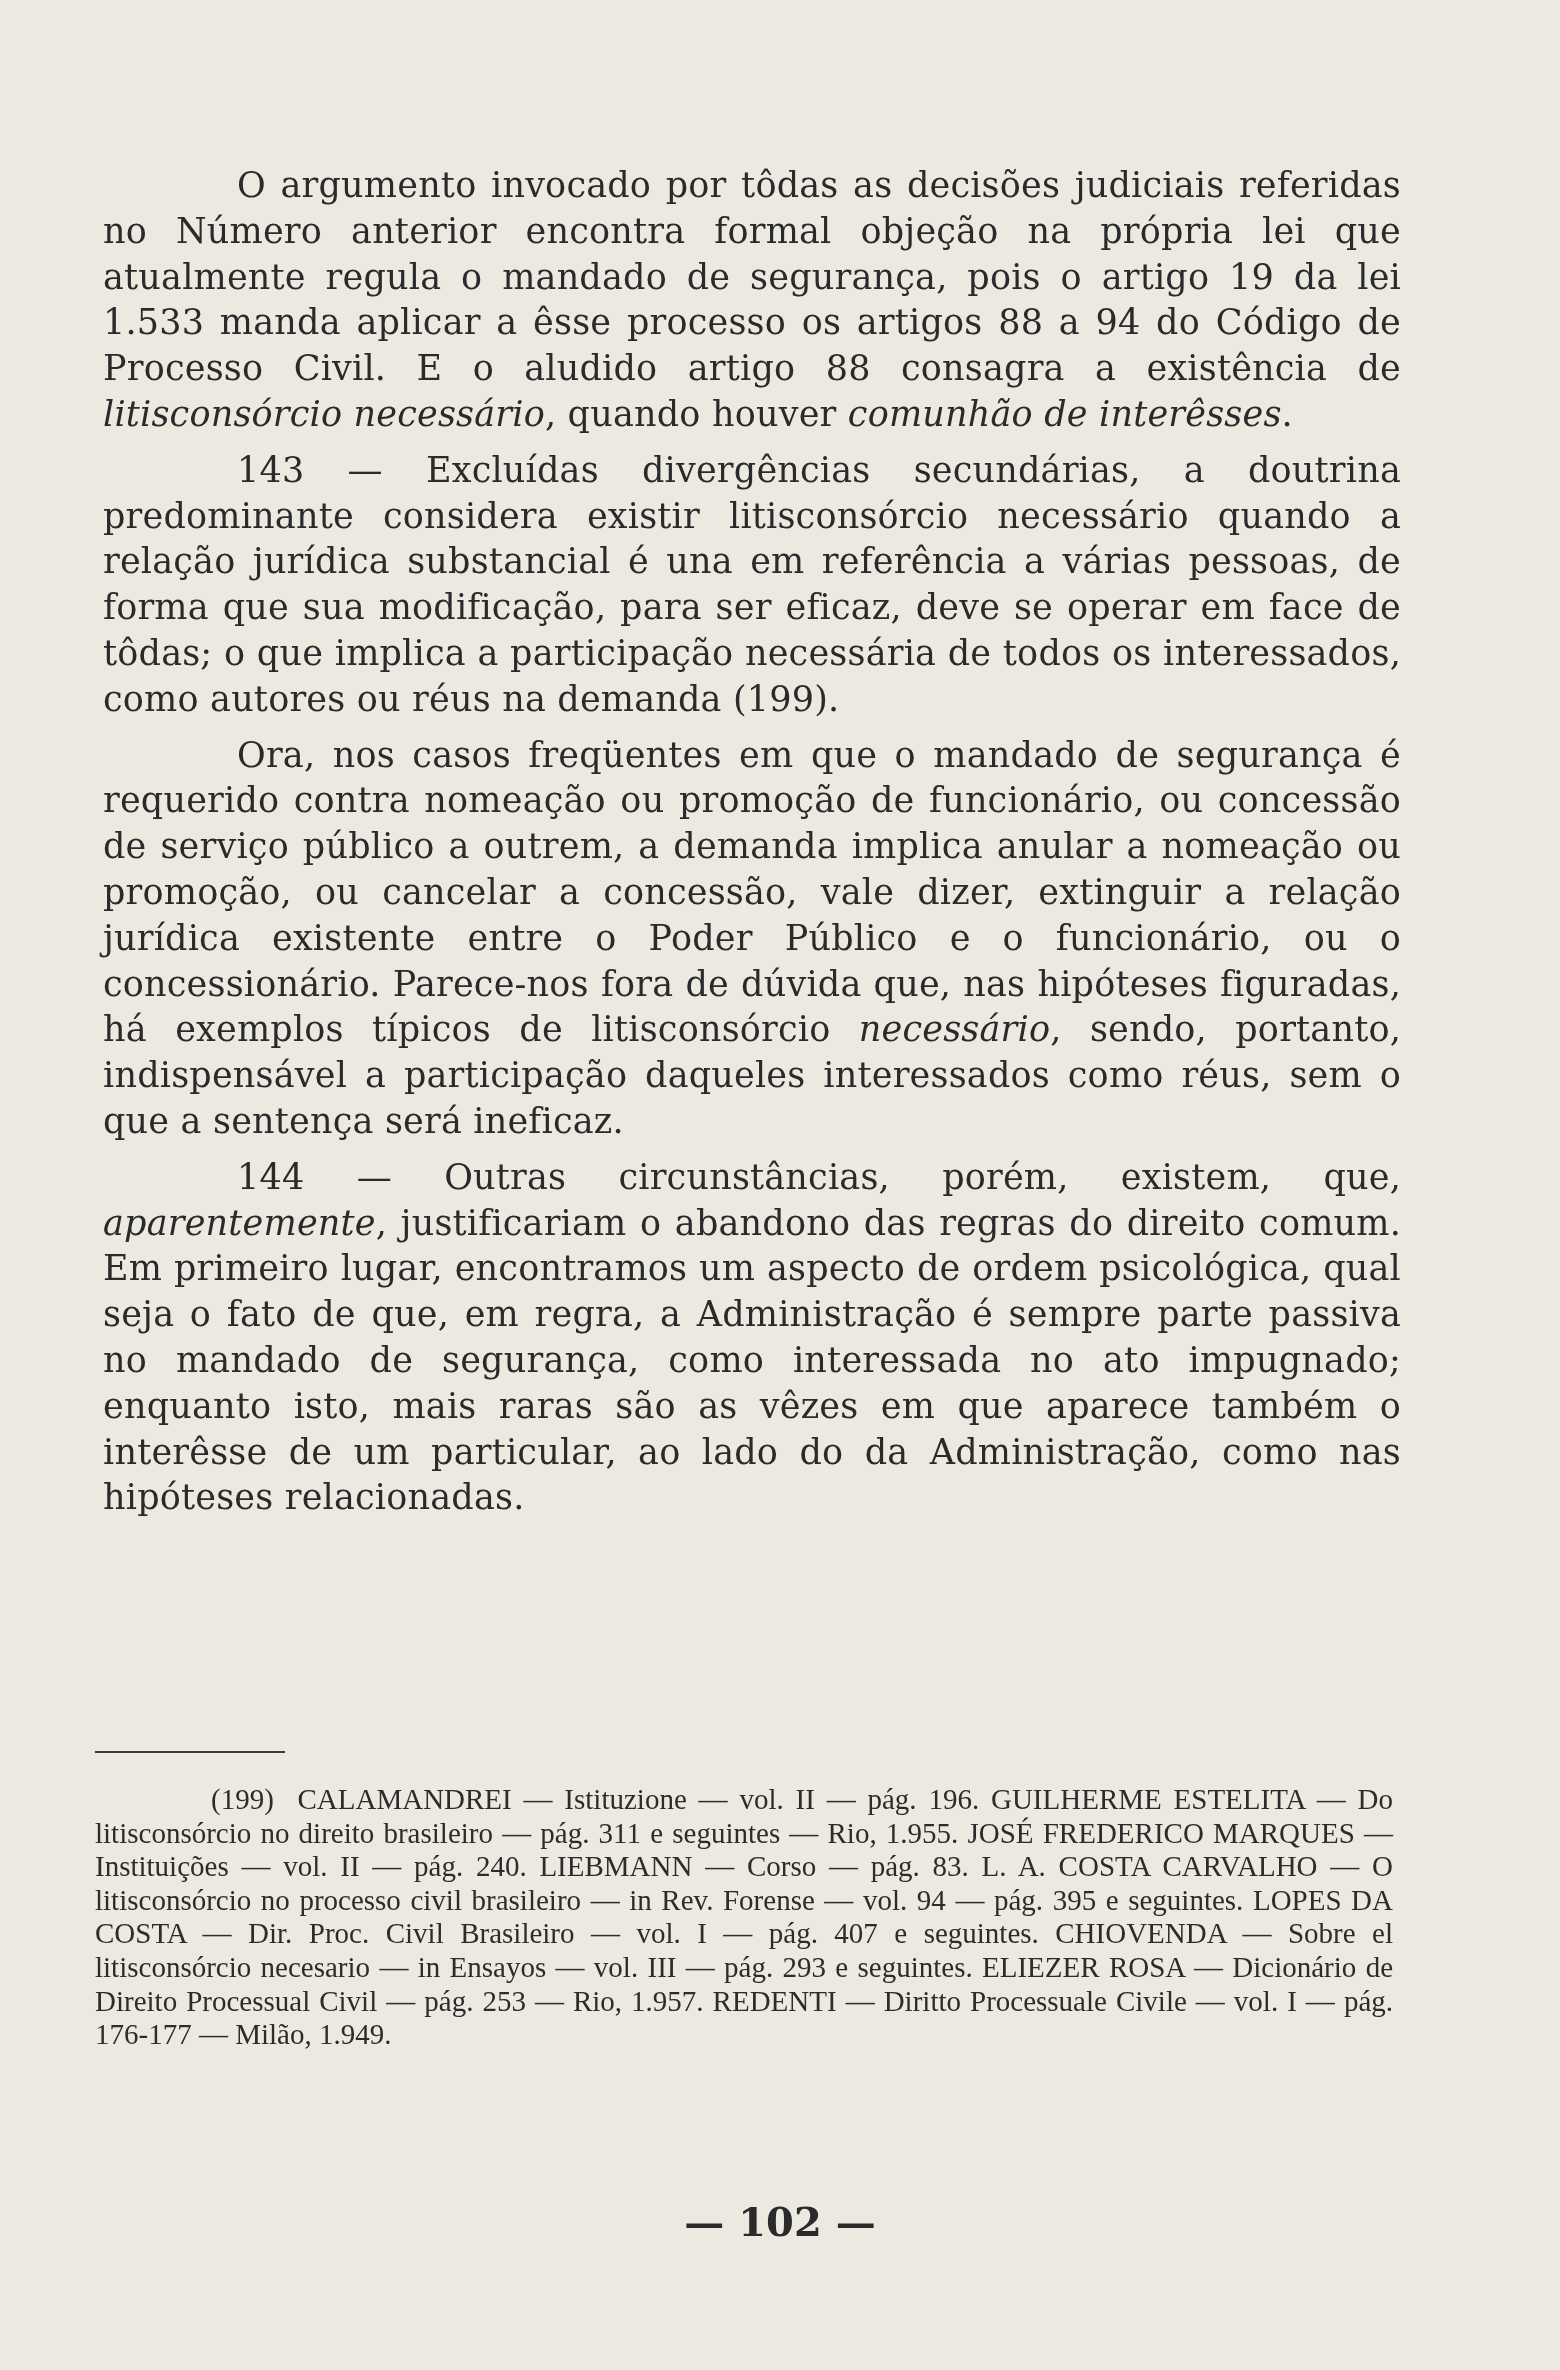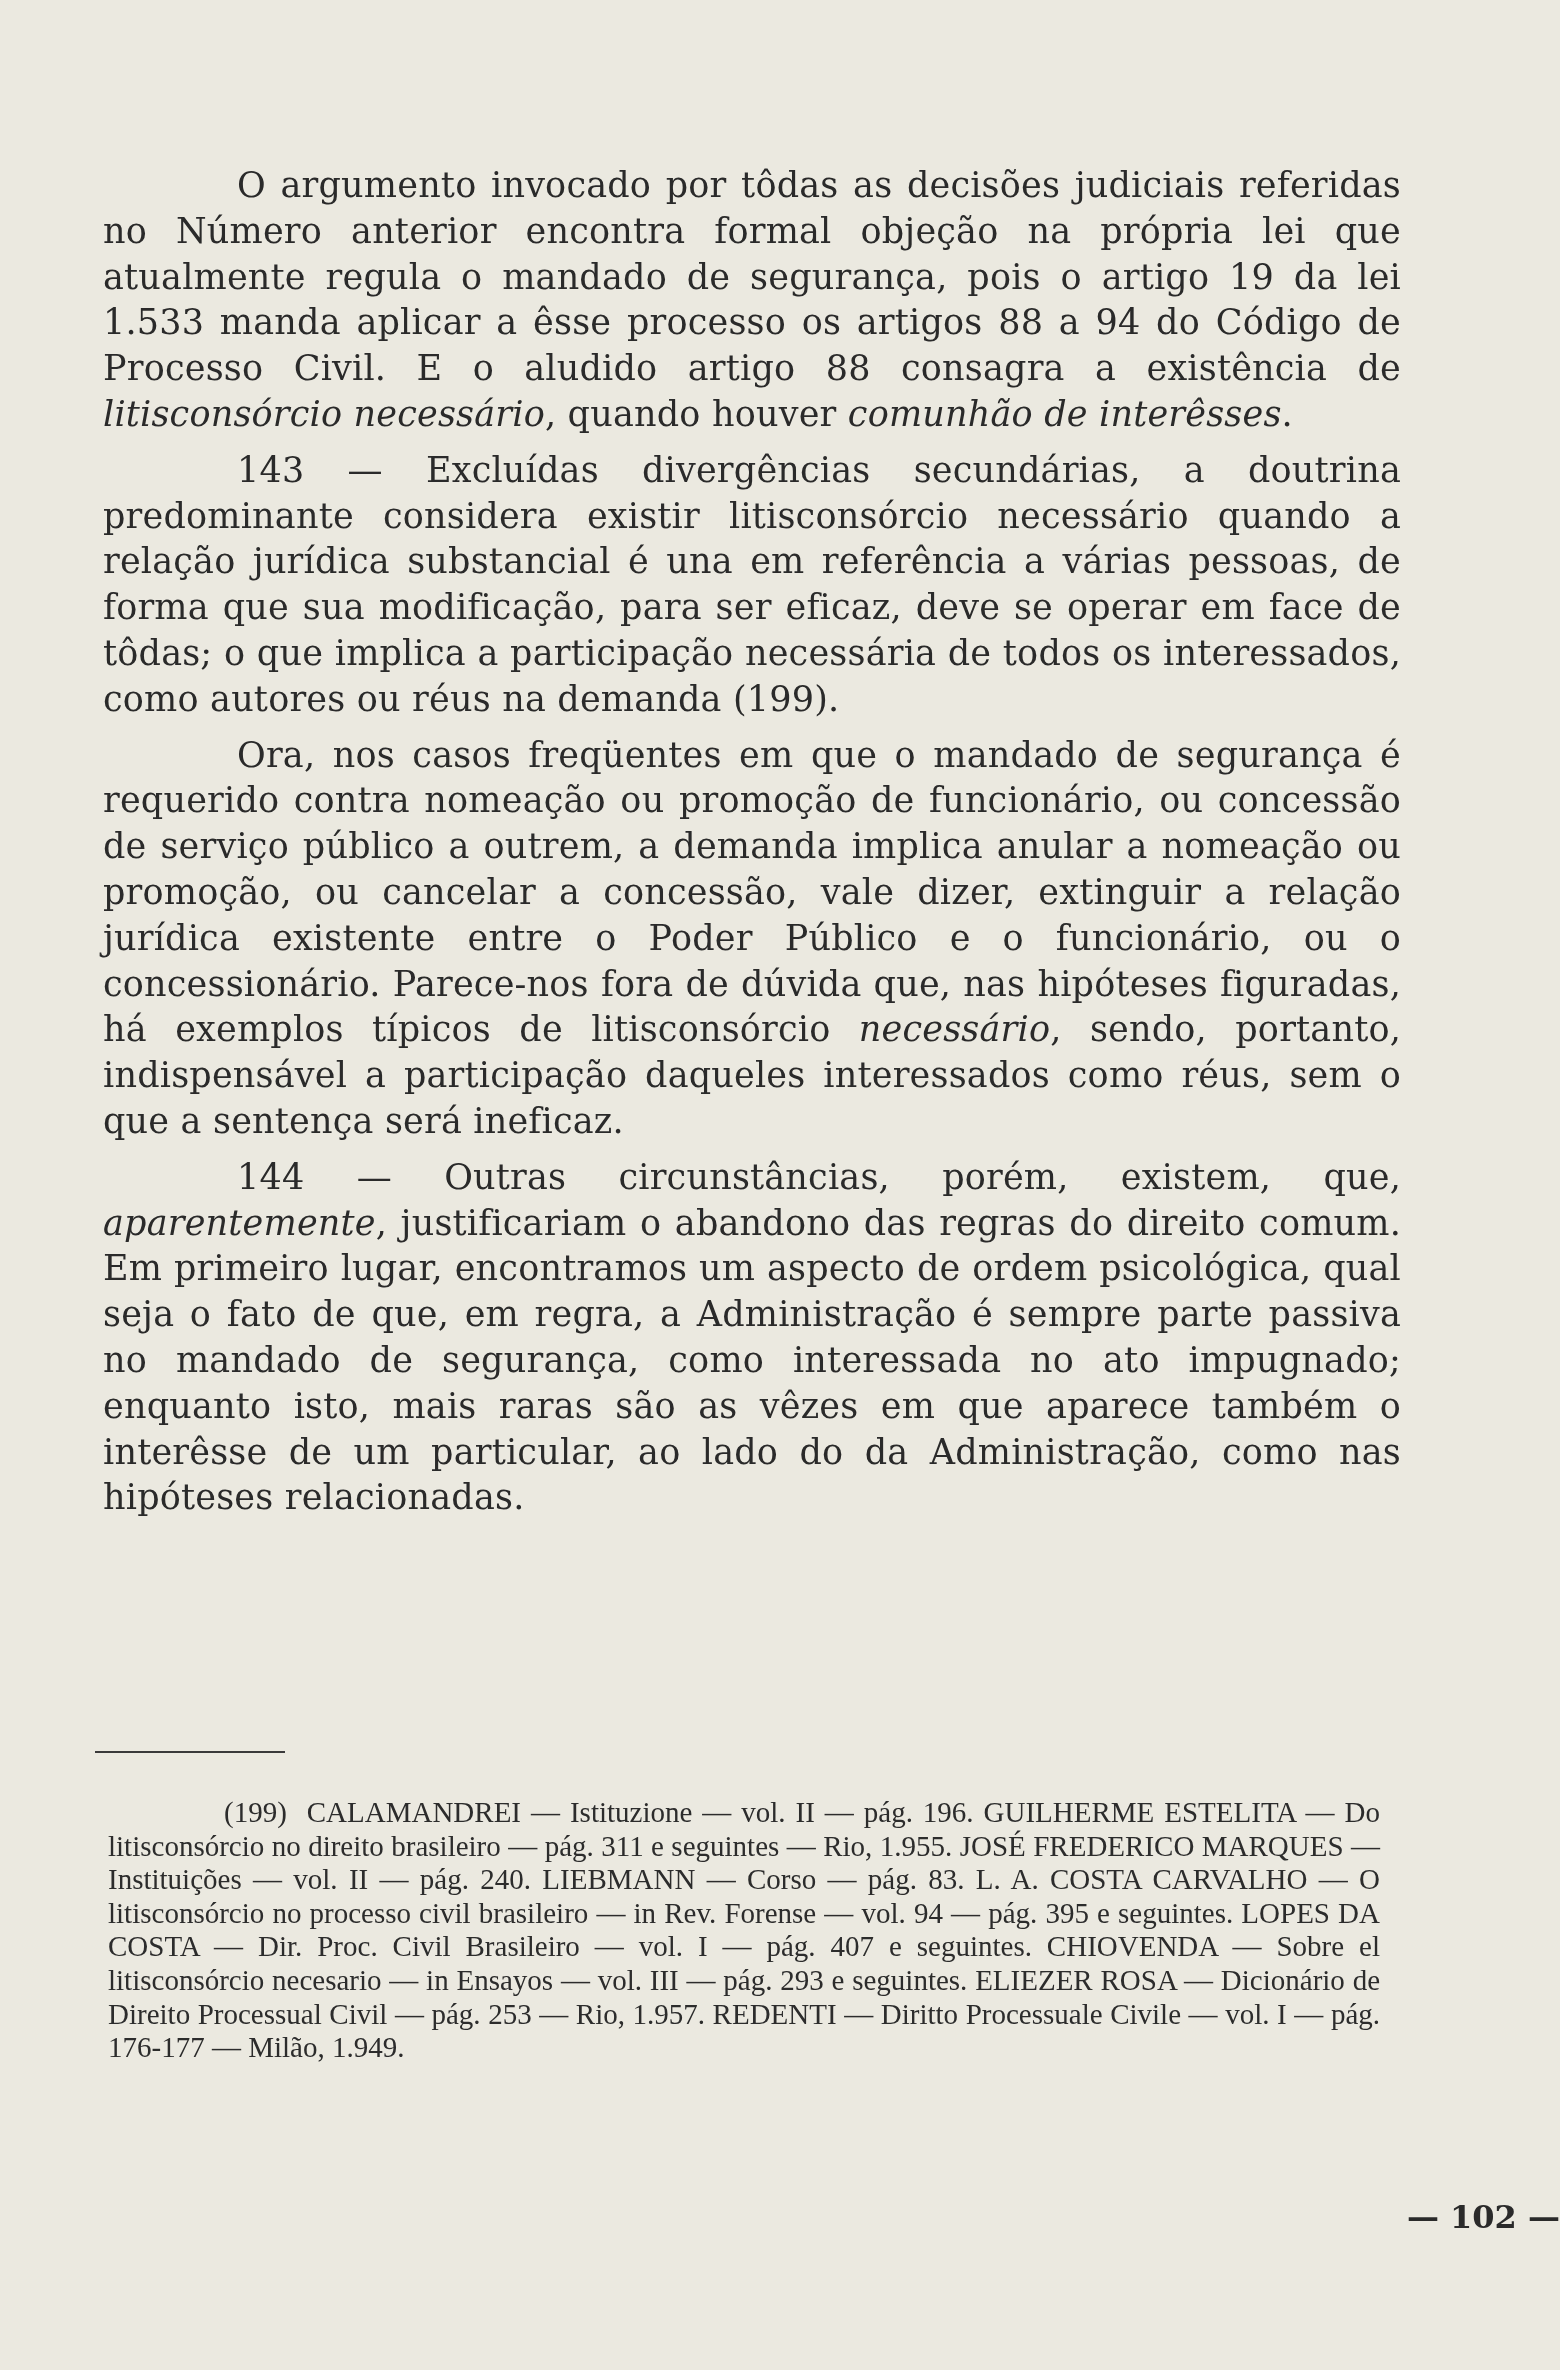--- a/index.html
+++ b/index.html
@@ -55,32 +55,32 @@
       left: 95px;
       top: 1783px;
       width: 1298px;
       font-family: "Liberation Serif", "DejaVu Serif", serif;
       font-size: 29px;
       line-height: 33.6px;
       text-align: justify;
       color: #2c2c2c;
     }
     .footnotes p {
-      margin: 13px;
+      margin: 0;
       text-indent: 116px;
     }
     .page-number {
       position: absolute;
       left: 0;
       width: 1560px;
       top: 2198px;
-      text-align: right;
+      text-align: center;
       font-family: "DejaVu Serif", serif;
       font-weight: bold;
-      font-size: 32px;
+      font-size: 40px;
       color: #2a2a2a;
     }
   </style>
 </head>
 <body>
 
 <main class="page">
   <div class="body-text">
     <p class="para"><span>O argumento invocado por tôdas as decisões judiciais referidas no Número anterior encontra formal objeção na própria lei que atualmente regula o mandado de segurança, pois o artigo 19 da lei 1.533 manda aplicar a êsse processo os artigos 88 a 94 do Código de Processo Civil. E o aludido artigo 88 consagra a existência de </span><em>litisconsórcio necessário</em><span>, quando houver </span><em>comunhão de interêsses</em><span>.</span></p>
     <p class="para gap"><span>143 — Excluídas divergências secundárias, a doutrina predominante considera existir litisconsórcio necessário quando a relação jurídica substancial é una em referência a várias pessoas, de forma que sua modificação, para ser eficaz, deve se operar em face de tôdas; o que implica a participação necessária de todos os interessados, como autores ou réus na demanda (199).</span></p>

